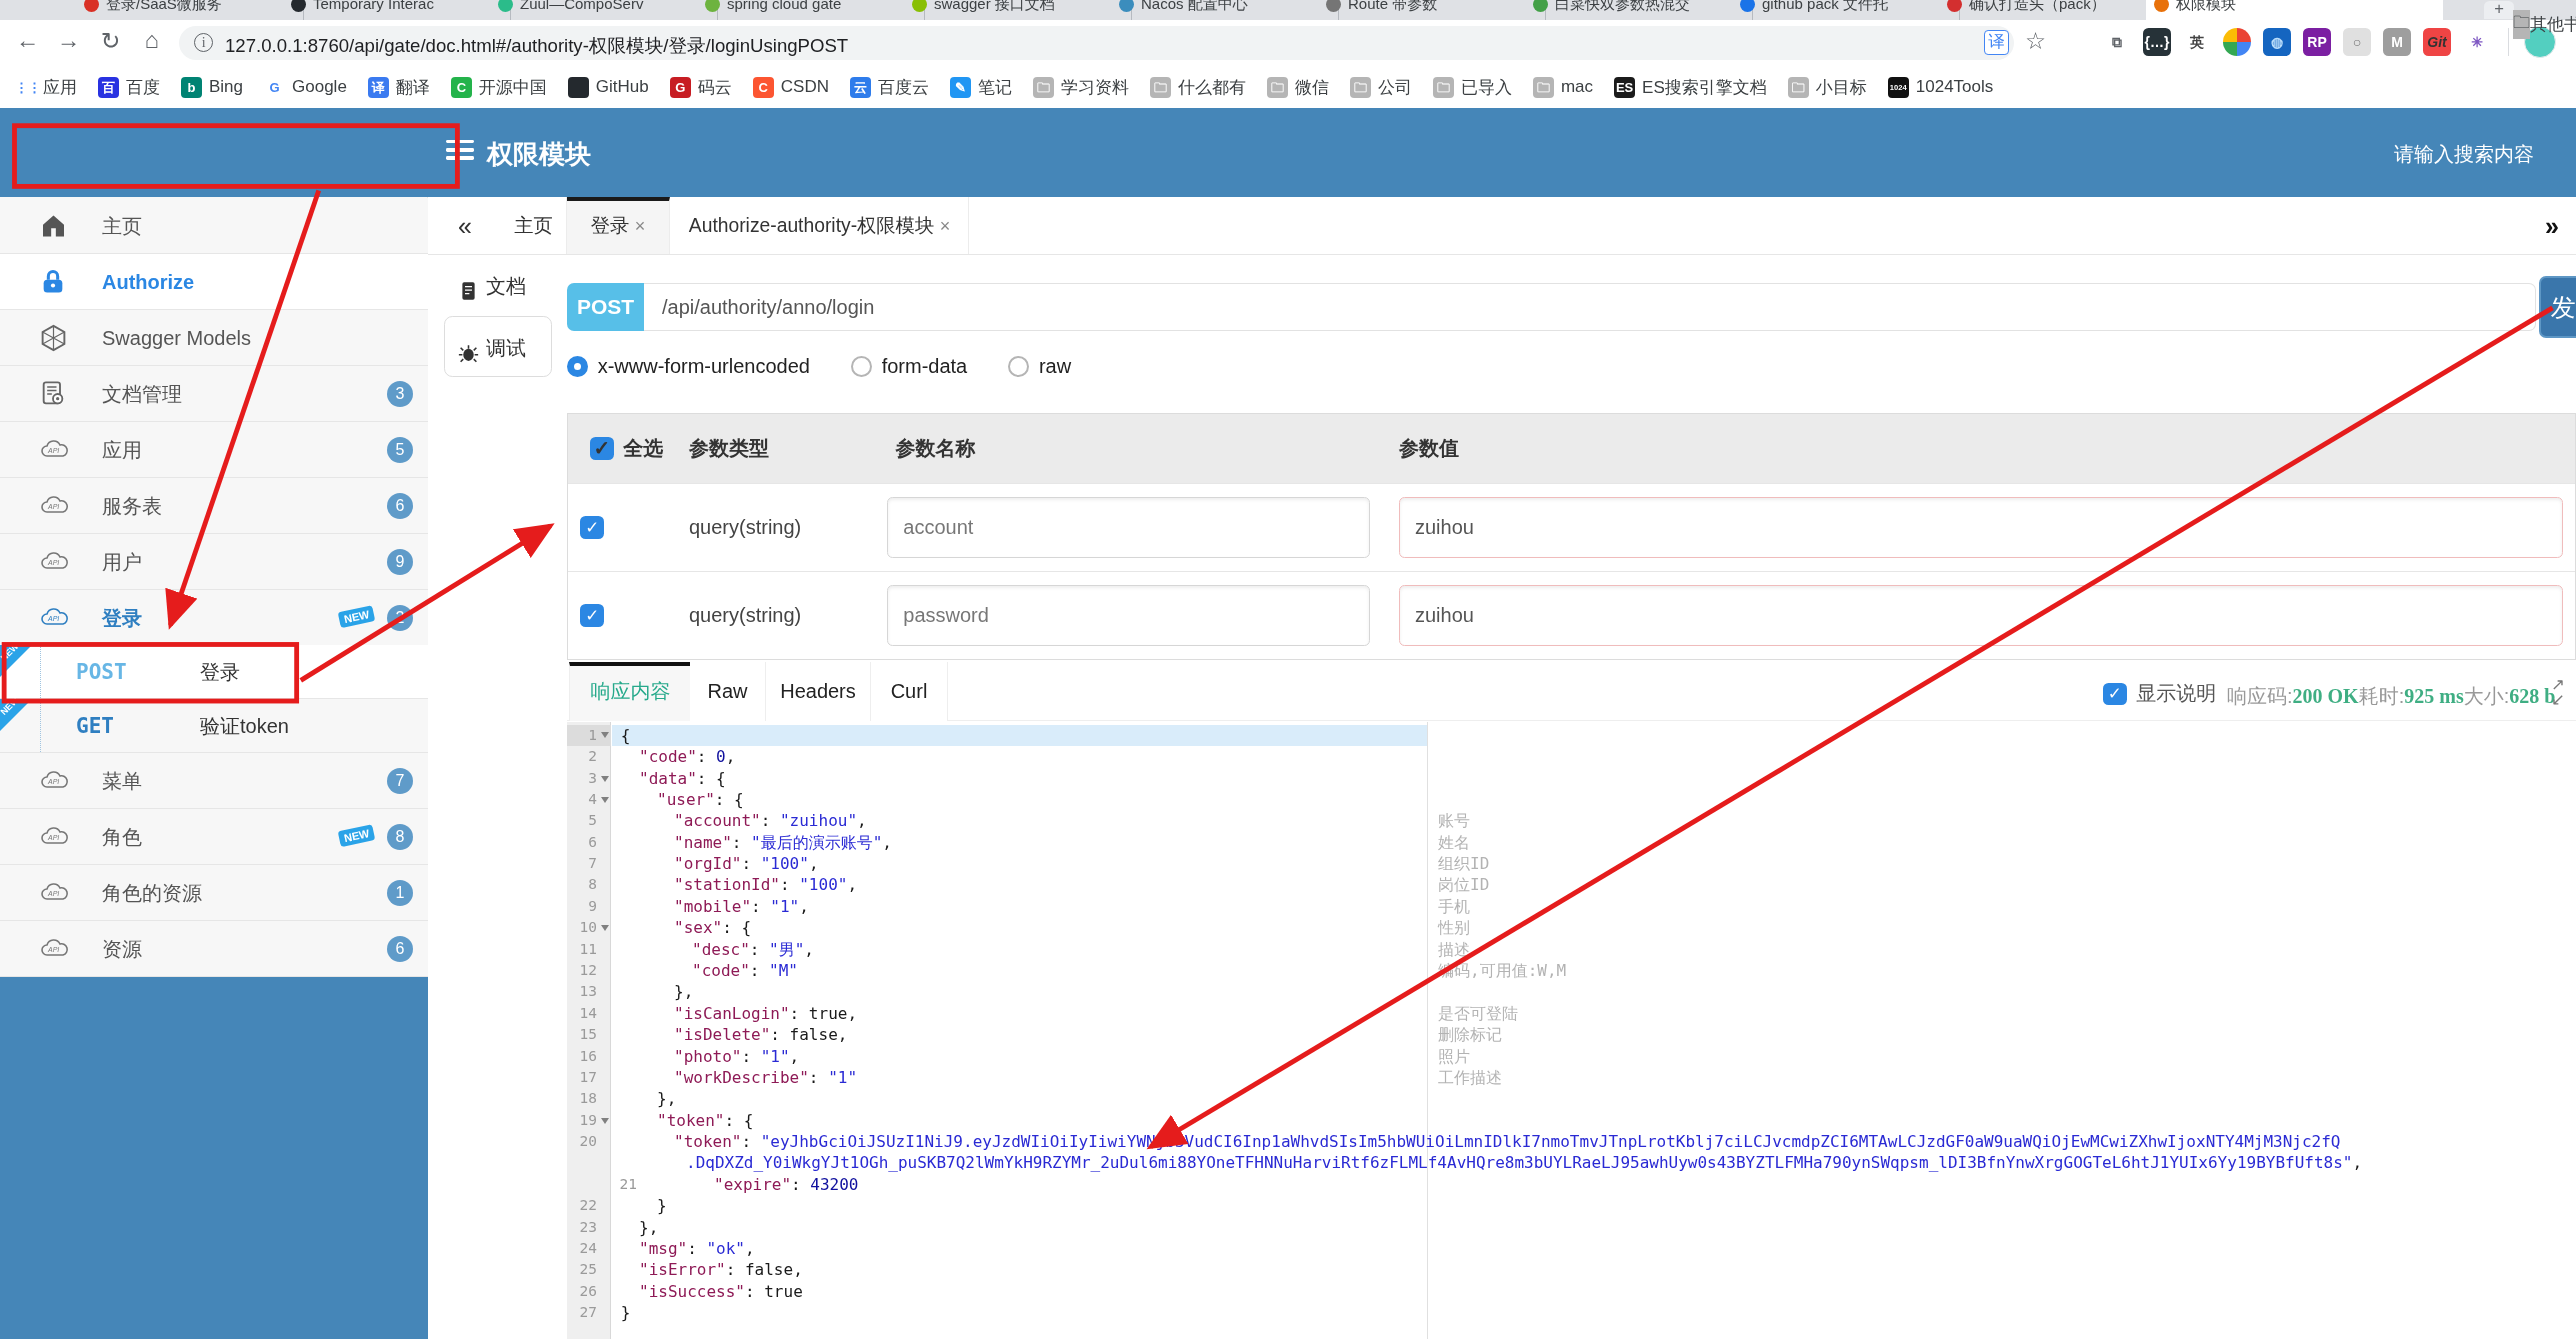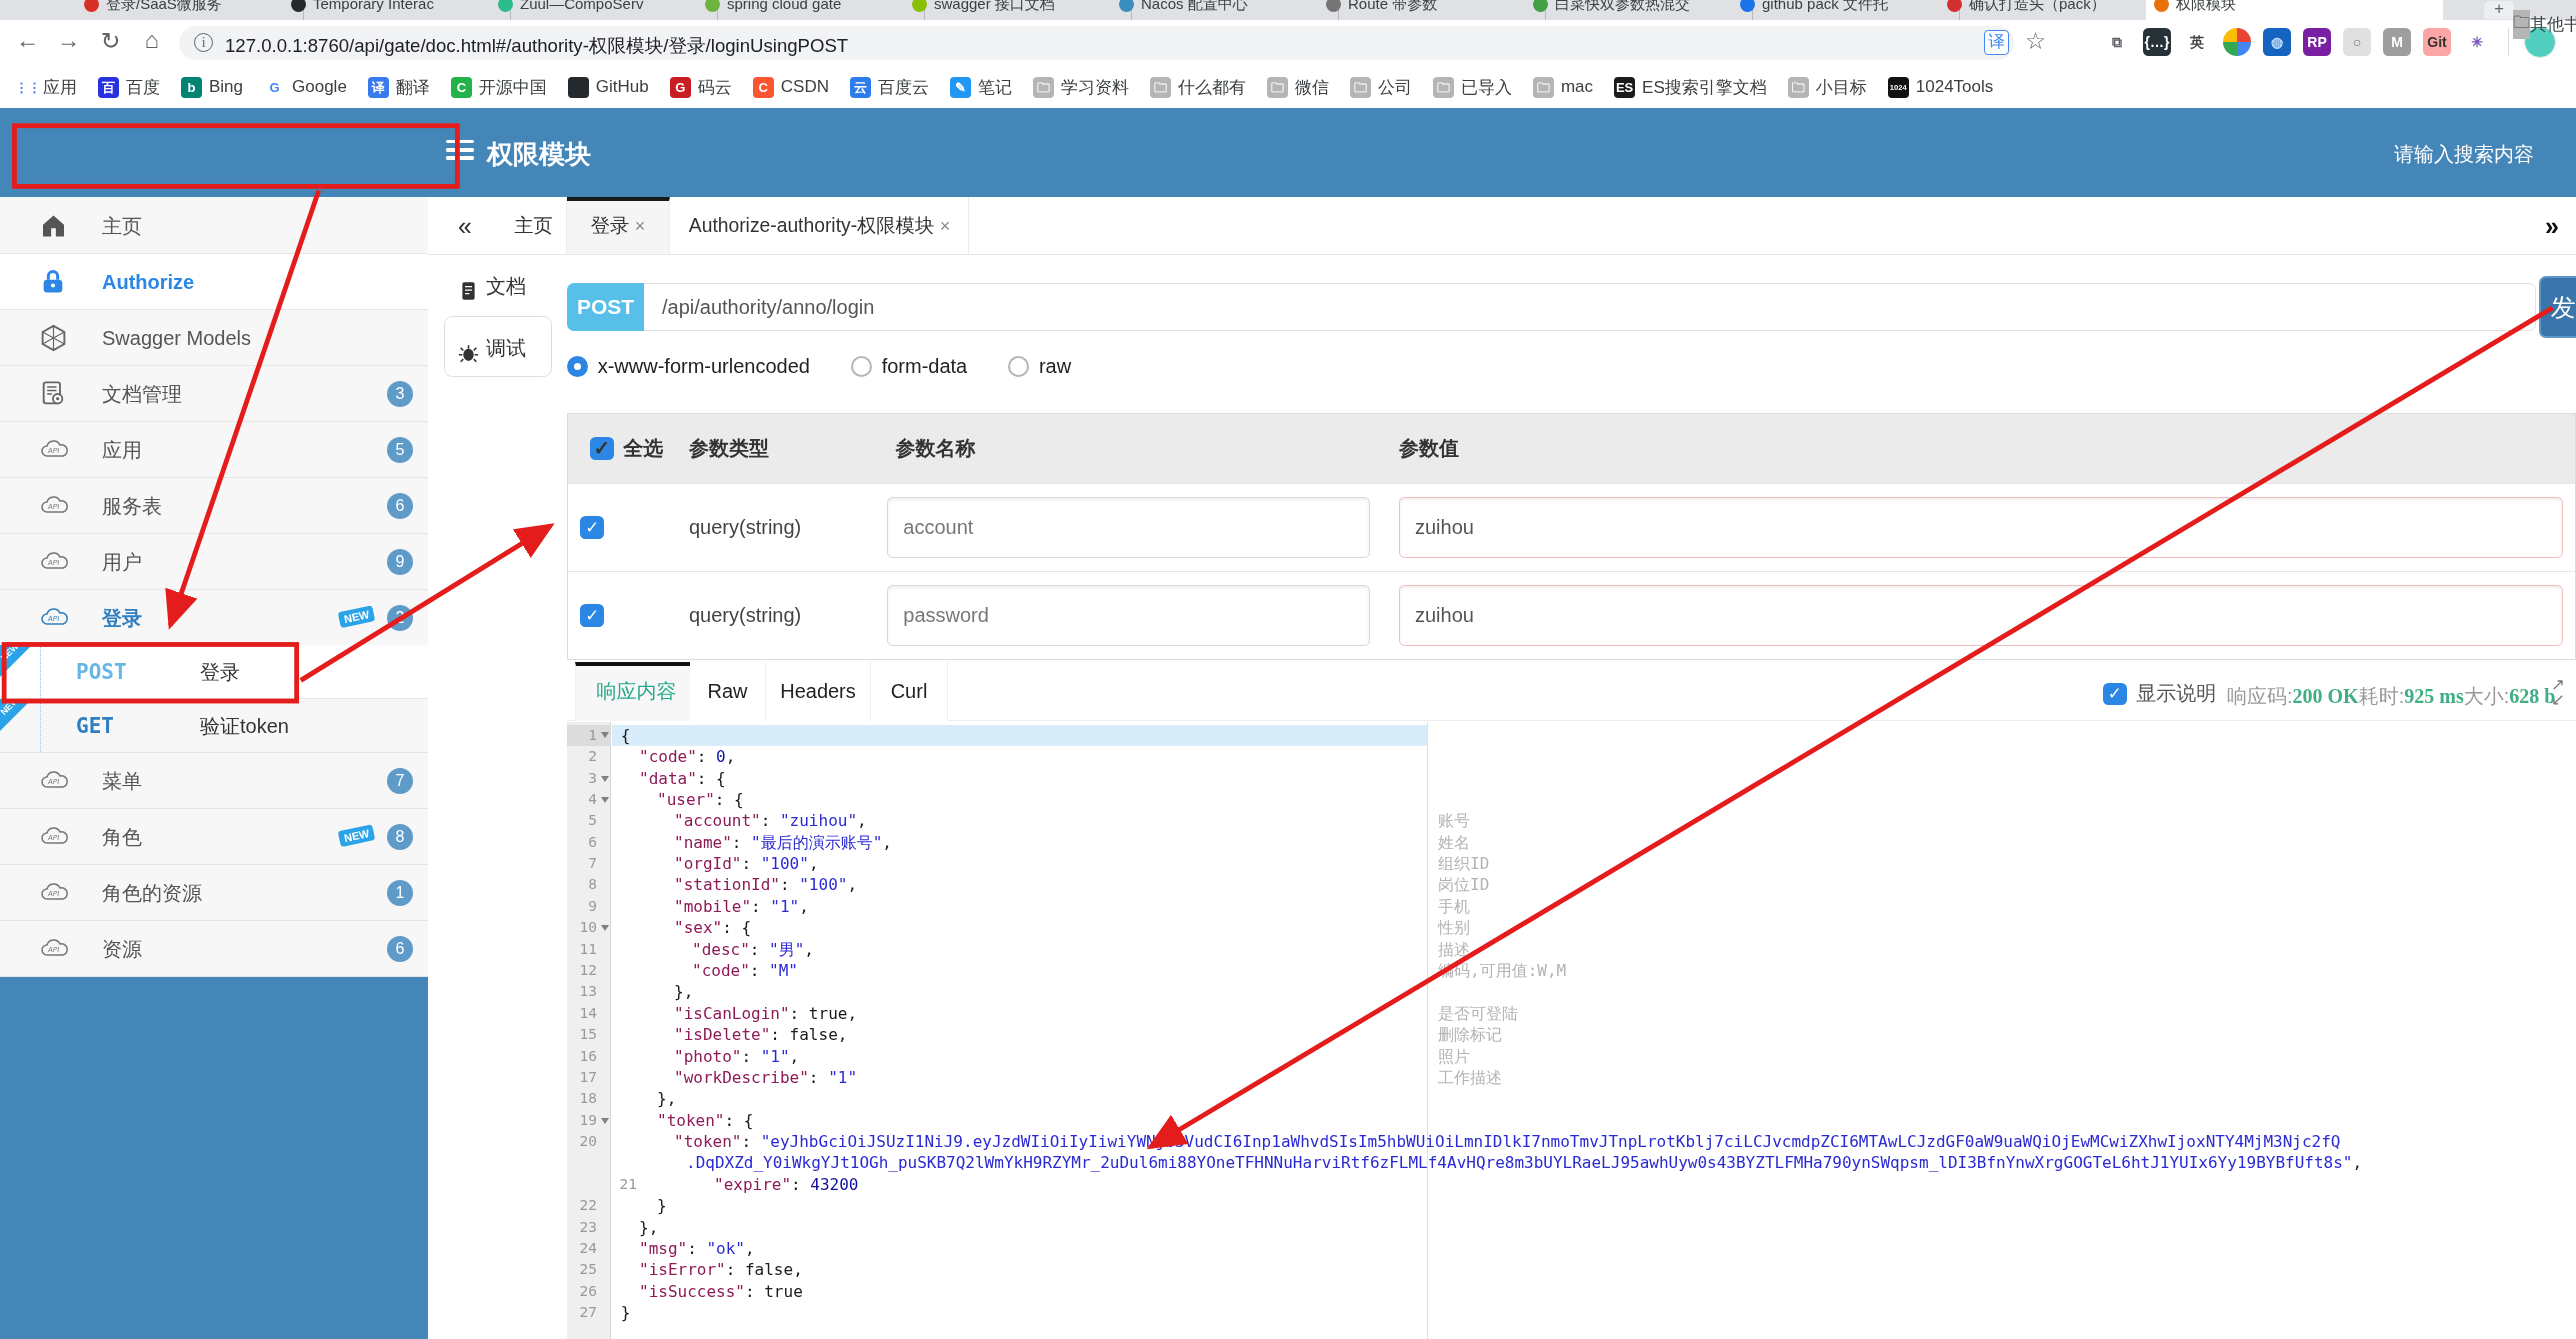--- a/index.html
+++ b/index.html
@@ -197,21 +197,21 @@
     <div id="star-ico">☆</div>
     <div id="extrow">
         <div class="extico" style="left: 2103px; background: rgb(255, 255, 255); color: rgb(95, 99, 104);">⧉</div>
         <div class="extico" style="left: 2143px; background: rgb(38, 50, 56); color: rgb(255, 255, 255);">{…}</div>
         <div class="extico" style="left: 2183px; background: rgb(255, 255, 255); color: rgb(68, 68, 68);">英</div>
         <div class="extico" style="left: 2223px; background: conic-gradient(rgb(234, 67, 53) 0deg, rgb(234, 67, 53) 25%, rgb(66, 133, 244) 0deg, rgb(66, 133, 244) 50%, rgb(52, 168, 83) 0deg, rgb(52, 168, 83) 75%, rgb(251, 188, 5) 0deg); border-radius: 50%;"></div>
         <div class="extico" style="left: 2263px; background: rgb(21, 101, 192); color: rgb(187, 222, 251);">◍</div>
         <div class="extico" style="left: 2303px; background: rgb(123, 31, 162); color: rgb(255, 255, 255);">RP</div>
         <div class="extico" style="left: 2343px; background: rgb(224, 224, 224); color: rgb(117, 117, 117);">○</div>
         <div class="extico" style="left: 2383px; background: rgb(158, 158, 158); color: rgb(255, 255, 255);">M</div>
-        <div class="extico" style="left: 2423px; background: #fca5a5; color: rgb(51, 51, 51);">Git</div>
+        <div class="extico" style="left: 2423px; background: #ef4444; color: rgb(51, 51, 51); font-style: italic;">Git</div>
         <div class="extico" style="left: 2463px; background: rgb(255, 255, 255); color: rgb(126, 87, 194);">✳</div>
       </div>
     <div id="ext-sep"></div>
     <div id="avatar"></div>
   </div>
 
   <div id="bookmarks">
       <div class="bm">
         <span class="bmi" style="background: rgb(255, 255, 255); color: rgb(66, 133, 244);">⋮⋮⋮</span>
         <span>应用</span>
@@ -486,21 +486,21 @@
         <div class="col3">
           <div class="pinput">password</div>
         </div>
         <div class="col4">
           <div class="pinput">zuihou</div>
         </div>
       </div>
     </div>
 
   <div id="rtabs">
-      <div class="rtab active" style="left: 8px; width: 123px;">响应内容</div>
+      <div class="rtab active" style="left: 2px; width: 123px;">响应内容</div>
       <div class="rtab" style="left: 123px; width: 76px;">Raw</div>
       <div class="rtab" style="left: 199px; width: 105px;">Headers</div>
       <div class="rtab" style="left: 304px; width: 77px;">Curl</div>
     </div>
   <div id="showdesc">
     <span class="cbx">✓</span>
     <span class="lbl">显示说明</span>
   </div>
   <div id="rmeta"><span class="ml">响应码:</span><span class="mv">200 OK</span><span class="ml">耗时:</span><span class="mv">925 ms</span><span class="ml">大小:</span><span class="mv">628 b</span></div>
   <div id="expand-ico">↗<br>↙</div>

